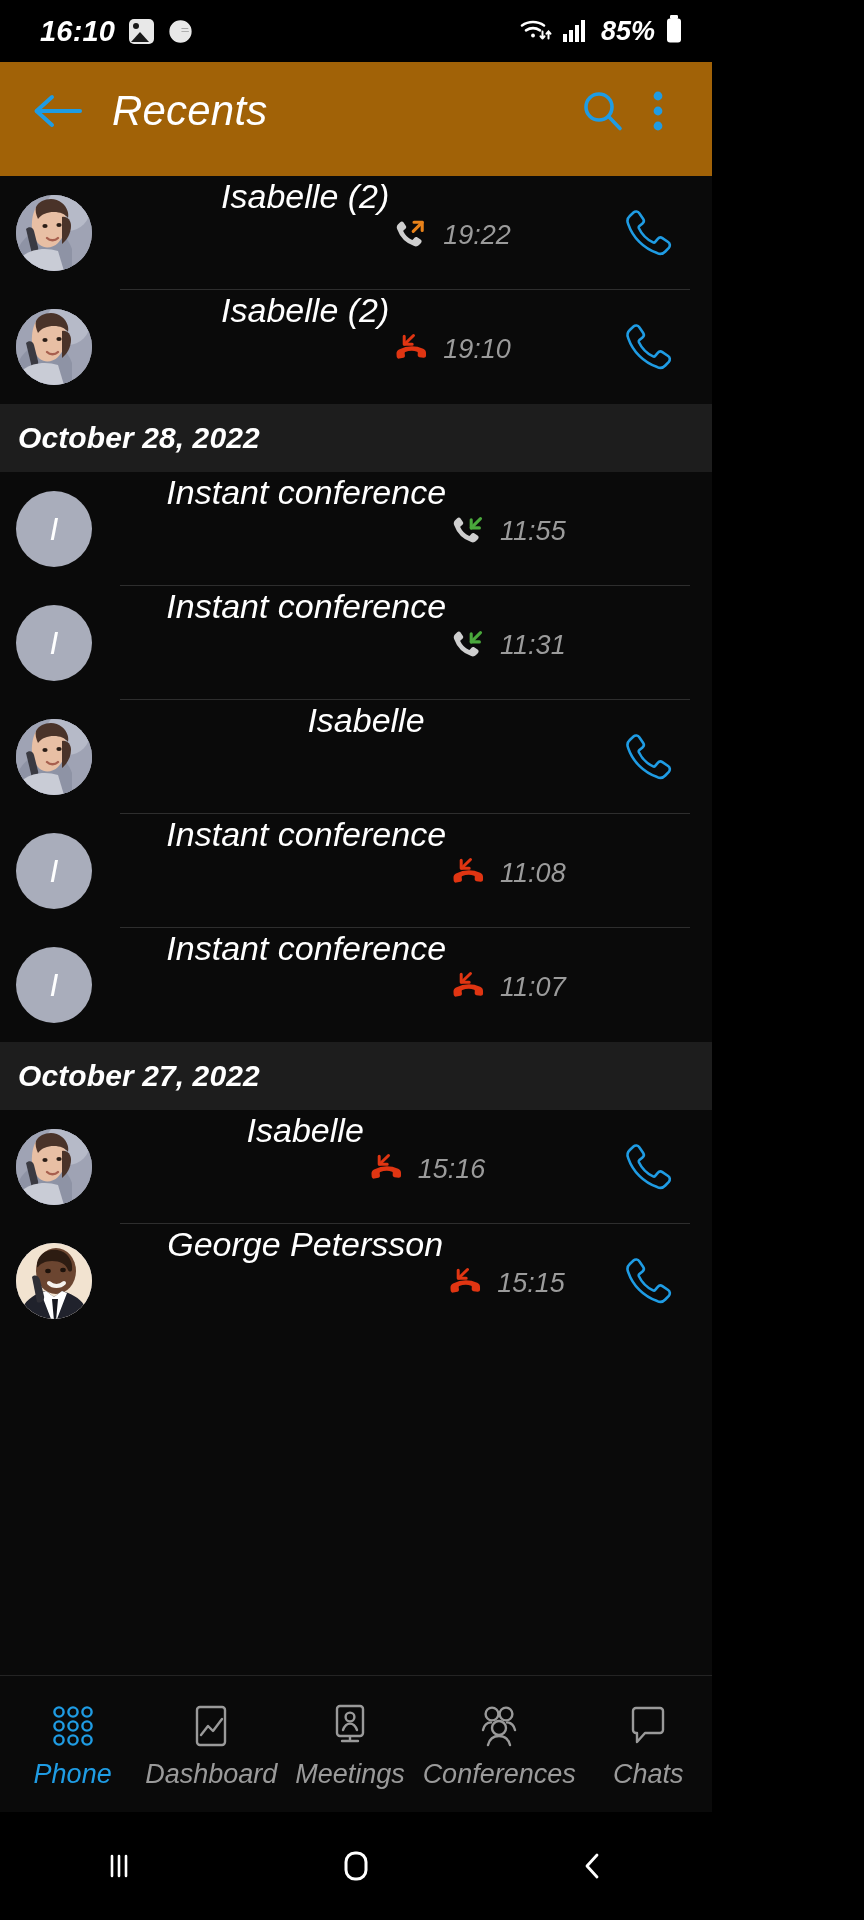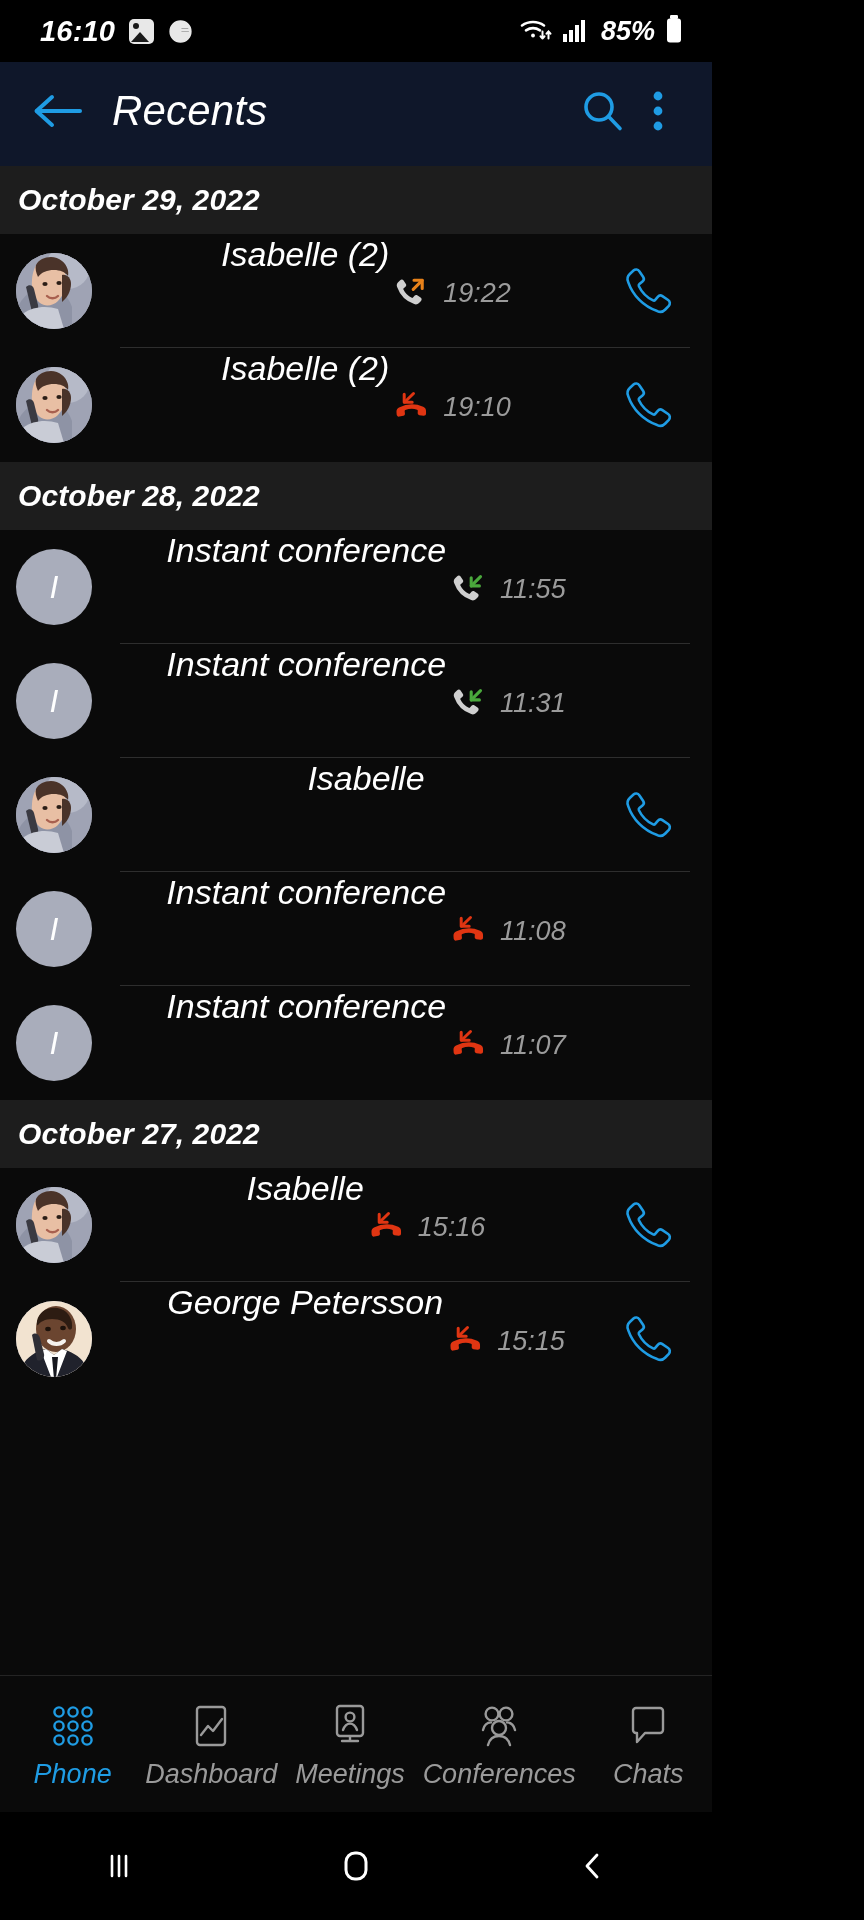--- a/index.html
+++ b/index.html
@@ -83,24 +83,24 @@
   }
   .icon-gmod {
     width: 25px; height: 25px;
     position: relative;
   }
 
   
   .appbar {
     height: 98px;
     flex: 0 0 98px;
-    background: #0f172a;
-    display: flex;
-    align-items: center;
-    padding: 0 30px 6px 26px;
+    background: #a16207;
+    display: flex;
+    align-items: center;
+    padding: 0 30px 16px 26px;
   }
   .appbar-back {
     width: 64px; height: 64px;
     display: flex; align-items: center; justify-content: center;
     flex: 0 0 auto;
   }
   .appbar-title {
     font-size: 42px;
     color: #ffffff;
     font-weight: 400;
@@ -324,23 +324,20 @@
     <div class="appbar-action overflow">
       <svg width="12" height="46" viewBox="0 0 12 46">
         <circle cx="6" cy="8" r="4.4" fill="#1f9ce4"></circle>
         <circle cx="6" cy="23" r="4.4" fill="#1f9ce4"></circle>
         <circle cx="6" cy="38" r="4.4" fill="#1f9ce4"></circle>
       </svg>
     </div>
   </div>
 
   <div class="list" id="call-list">
-      <div class="date-header">
-        <span class="date-header-text">October 29, 2022</span>
-      </div>
       <div class="call-row">
         <div class="avatar">
           <svg viewBox="0 0 76 76">
             <rect width="76" height="76" fill="#9fa3b4"></rect>
             <circle cx="52" cy="14" r="22" fill="#b6bac8"></circle>
             <path d="M0 58c6-16 18-24 30-24s22 8 26 20v22H0z" fill="#8e93a5"></path>
             <path d="M22 10c12-6 26 0 28 14 1 9-2 18-8 24-5 5-13 6-18 2-6-5-9-14-8-23 .5-8 3-14 6-17z" fill="#e8bfa4"></path>
             <path d="M20 12c4-8 18-11 26-4 5 4 7 10 6 15-3-4-8-6-14-6-7 0-12 2-16 7-2-4-3-9-2-12z" fill="#4a3329"></path>
             <path d="M46 22c5-1 9 3 9 9 0 7-4 14-9 18z" fill="#4a3329"></path>
             <ellipse cx="29" cy="31" rx="2.6" ry="2" fill="#2a1d16"></ellipse>

